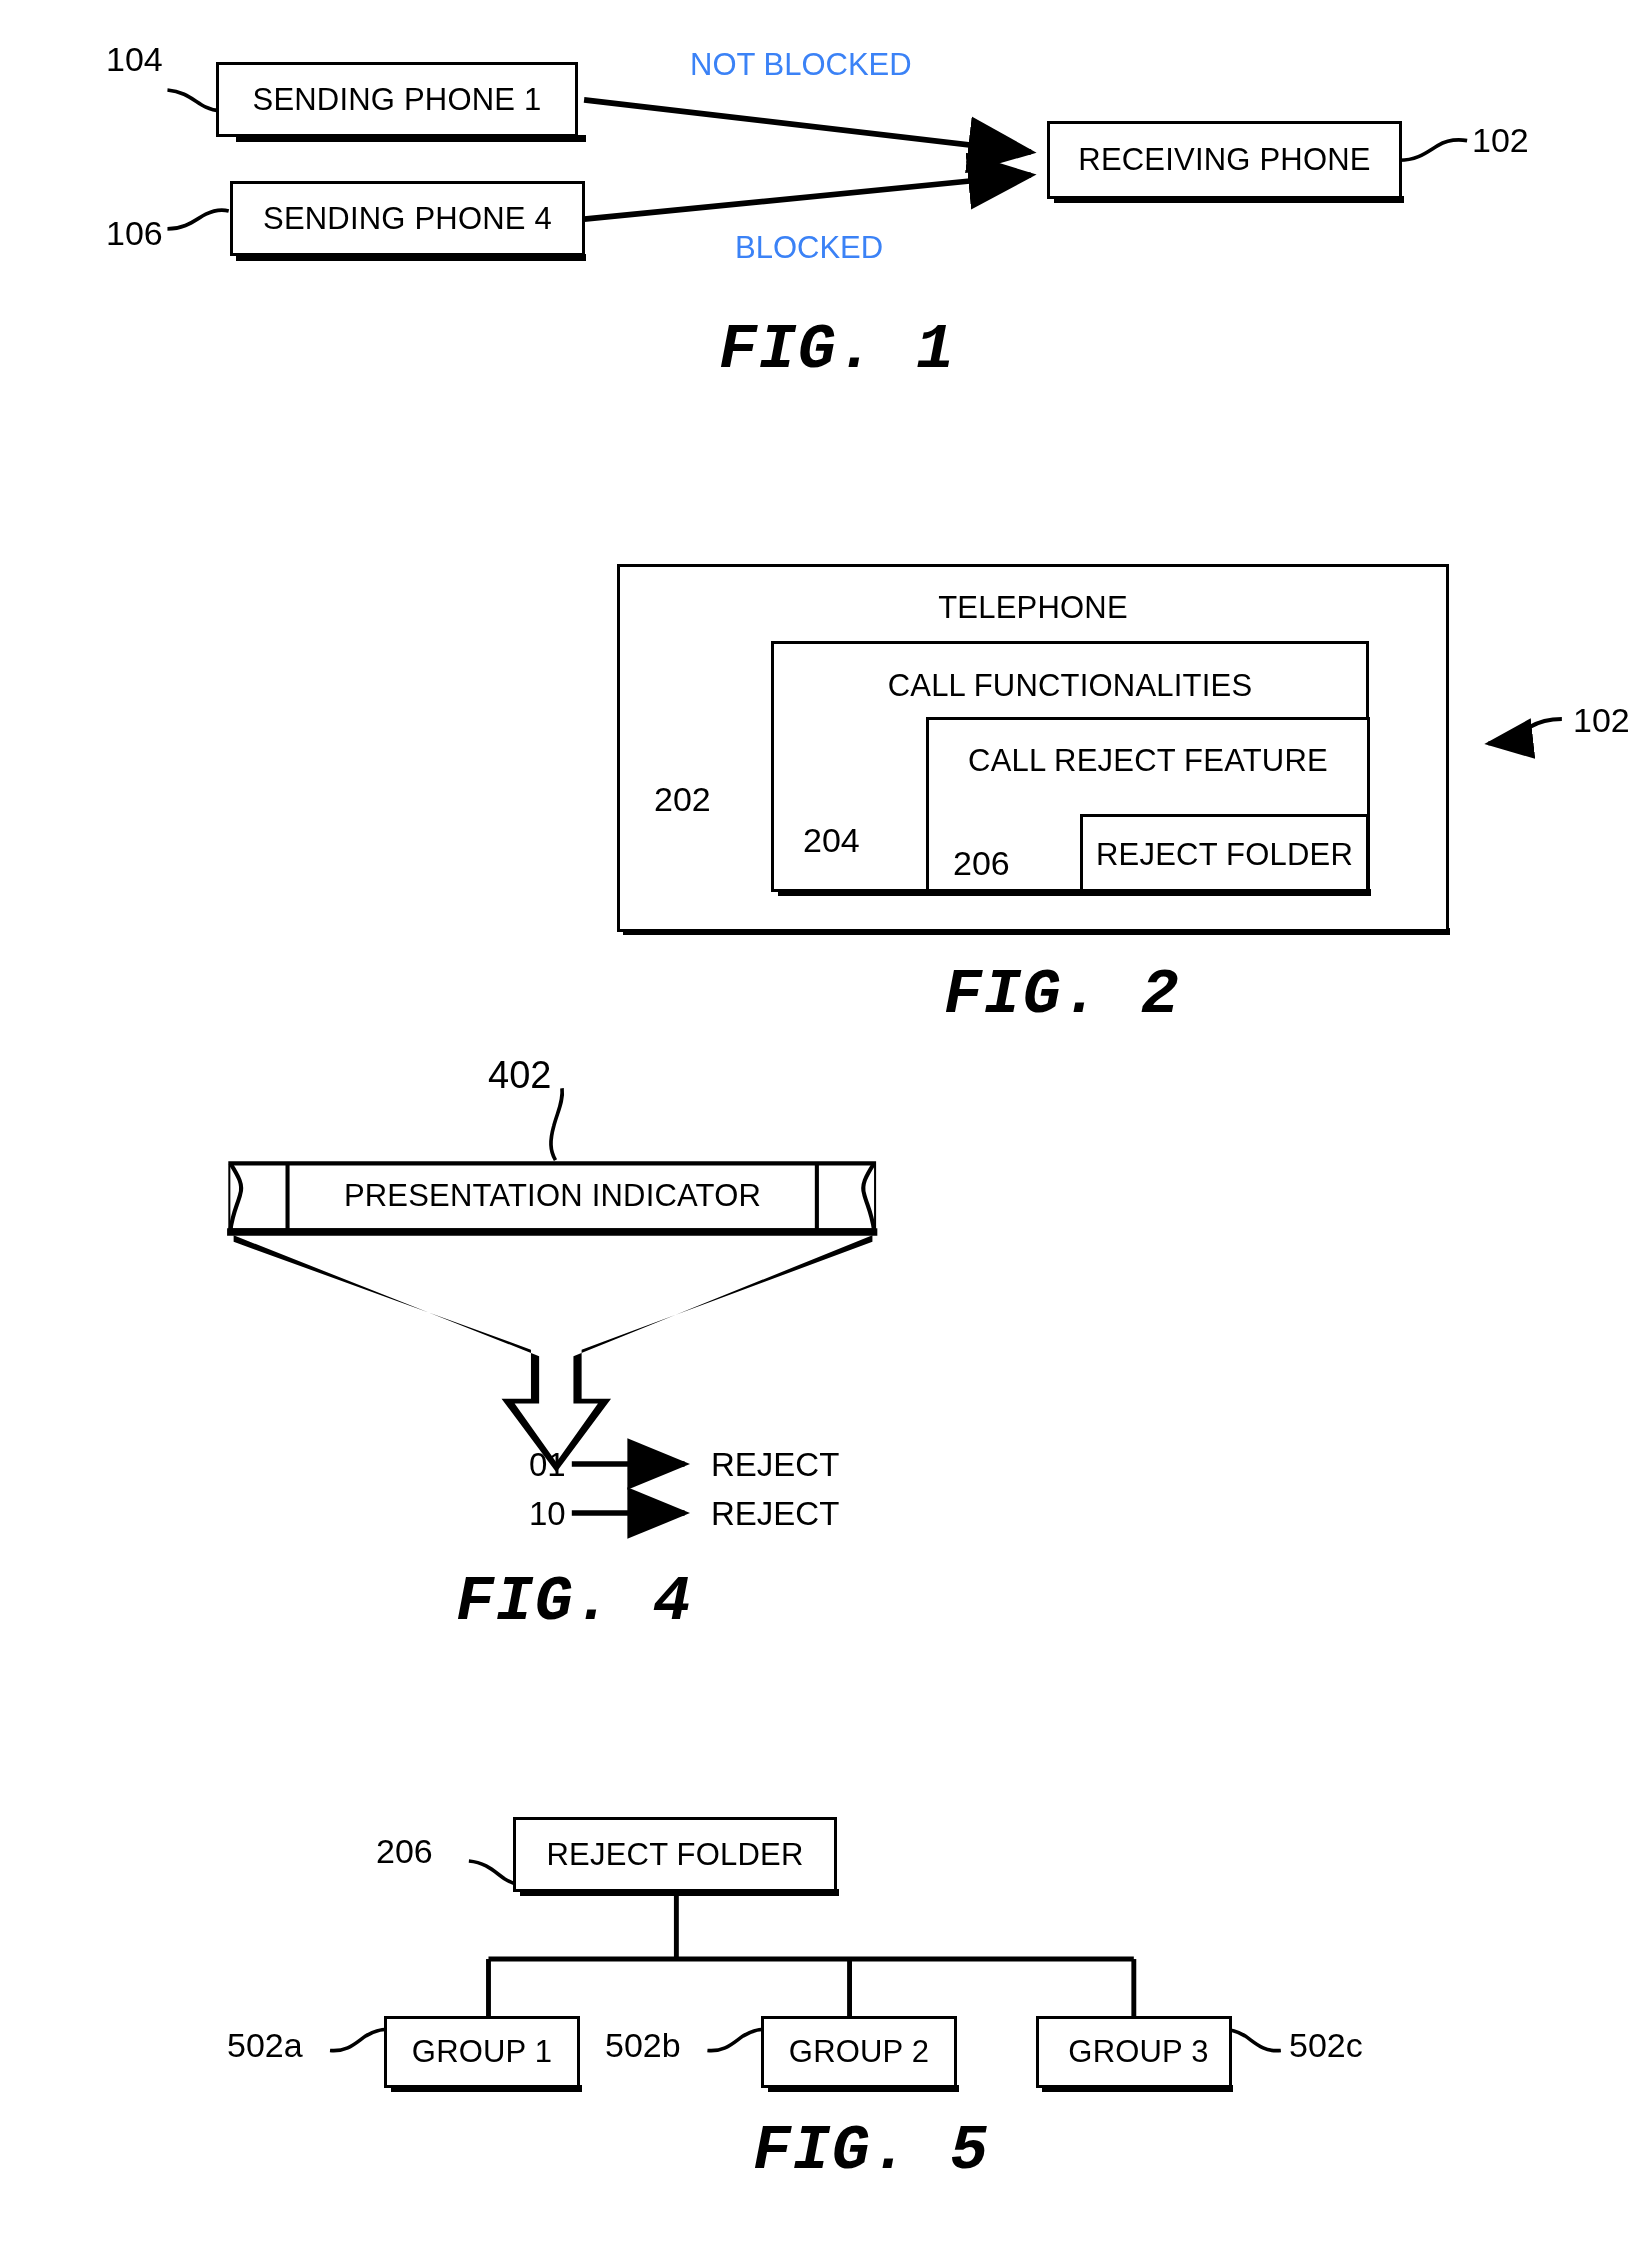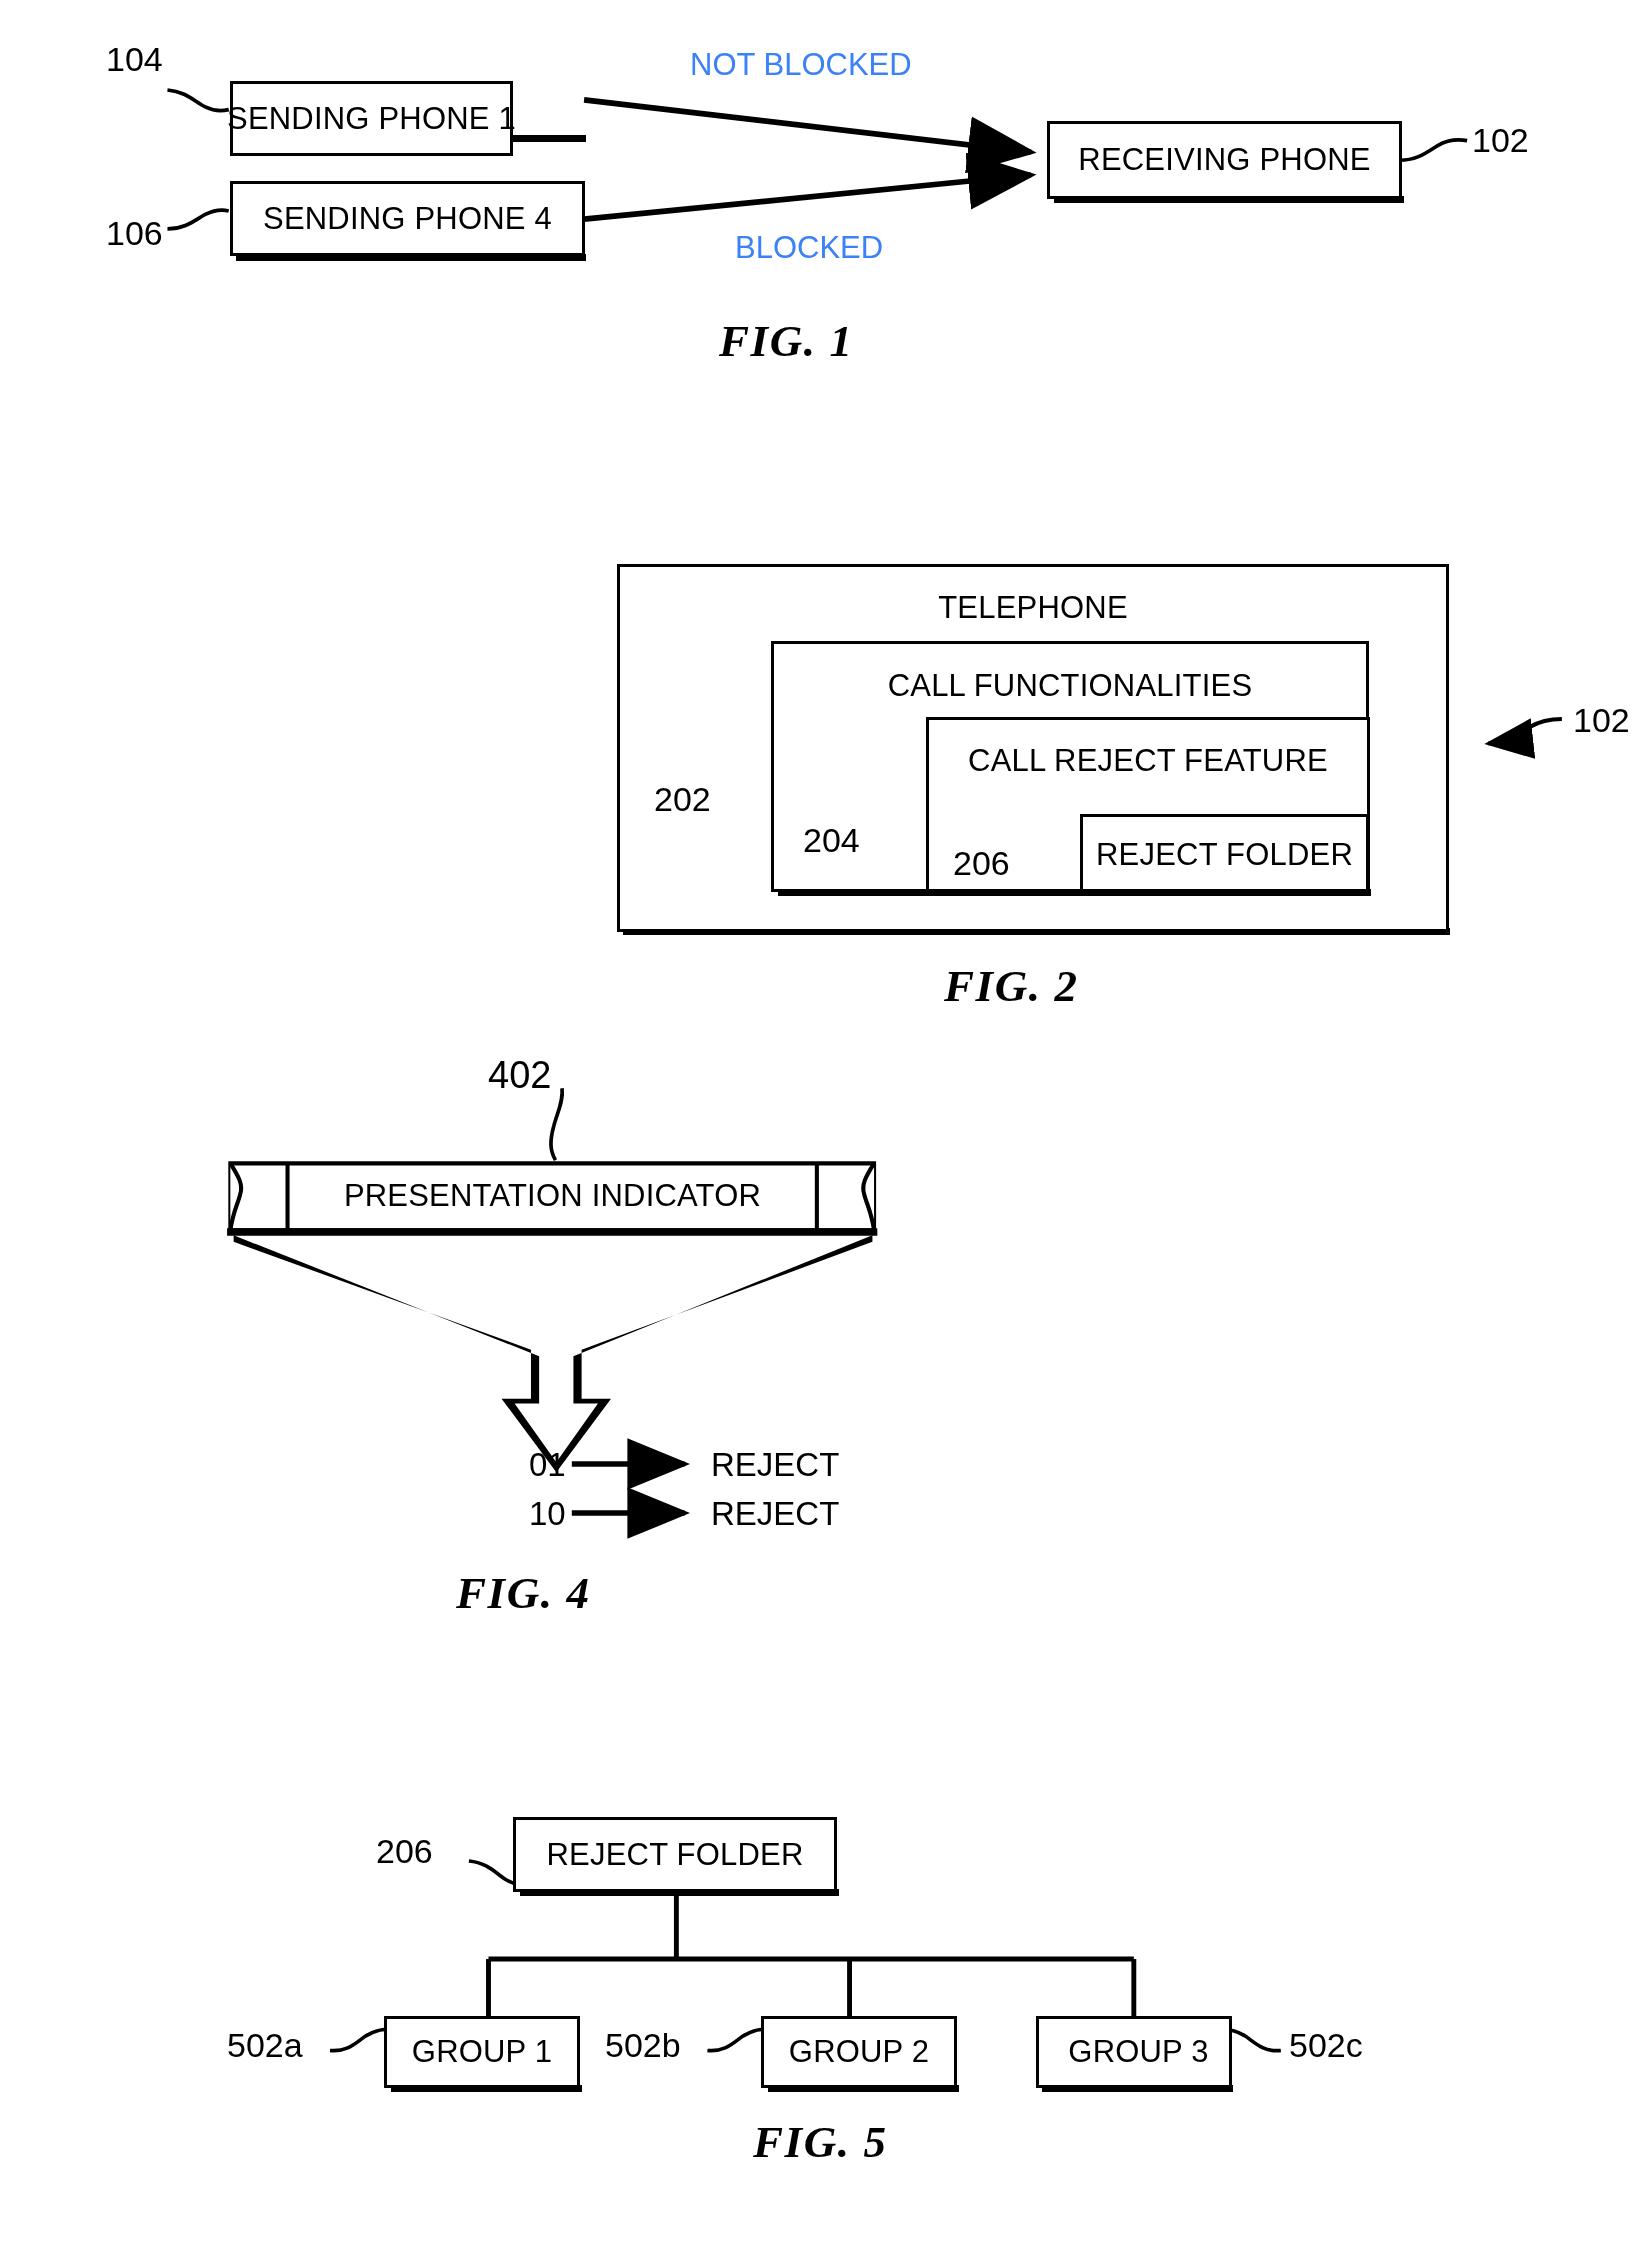--- a/index.html
+++ b/index.html
@@ -23,24 +23,24 @@
   }
   svg.layer {
     position: absolute;
     left: 0; top: 0;
     width: 1646px;
     height: 2250px;
     overflow: visible;
   }
   .fig-caption {
     position: absolute;
-    font-family: Liberation Serif, serif;
+    font-family: Liberation Mono, monospace;
     font-style: italic;
     font-weight: bold;
-    font-size: 45px;
+    font-size: 63px;
     letter-spacing: 1.6px;
     white-space: nowrap;
     color: #000;
   }
   .box-label {
     position: absolute;
     font-family: "Liberation Sans", sans-serif;
     font-size: 31px;
     white-space: nowrap;
     color: #000;
@@ -163,21 +163,21 @@
 
     <path d="M 574 2278 C 596 2280 606 2292 618 2300 C 628 2306 636 2308 644 2308" fill="none" stroke="#000" stroke-width="4.5"></path>
     <path d="M 404 2510 C 426 2512 436 2500 448 2492 C 458 2486 466 2484 474 2484" fill="none" stroke="#000" stroke-width="4.5"></path>
     <path d="M 866 2510 C 888 2512 898 2500 910 2492 C 920 2486 928 2484 936 2484" fill="none" stroke="#000" stroke-width="4.5"></path>
     <path d="M 1498 2484 C 1506 2484 1514 2486 1524 2492 C 1536 2500 1546 2512 1568 2510" fill="none" stroke="#000" stroke-width="4.5"></path>
   </svg>
 
   <div>
 
     <div class="pbox-shadow" style="left:236px; top:135px; width:350px; height:7.4px;"></div>
-    <div class="pbox centered" style="left:230px; top:62px; width:283px; height:75px;margin-top:19px;">
+    <div class="pbox centered" style="left:216px; top:62px; width:362px; height:75px;">
       <span class="box-label" style="position:static;">SENDING PHONE 1</span>
     </div>
     <div class="ref-num" style="left:106px; top:40px;">104</div>
 
     <div class="pbox-shadow" style="left:236px; top:254px; width:350px; height:7.4px;"></div>
     <div class="pbox centered" style="left:230px; top:181px; width:355px; height:75px;">
       <span class="box-label" style="position:static;">SENDING PHONE 4</span>
     </div>
     <div class="ref-num" style="left:106px; top:214px;">106</div>
 

